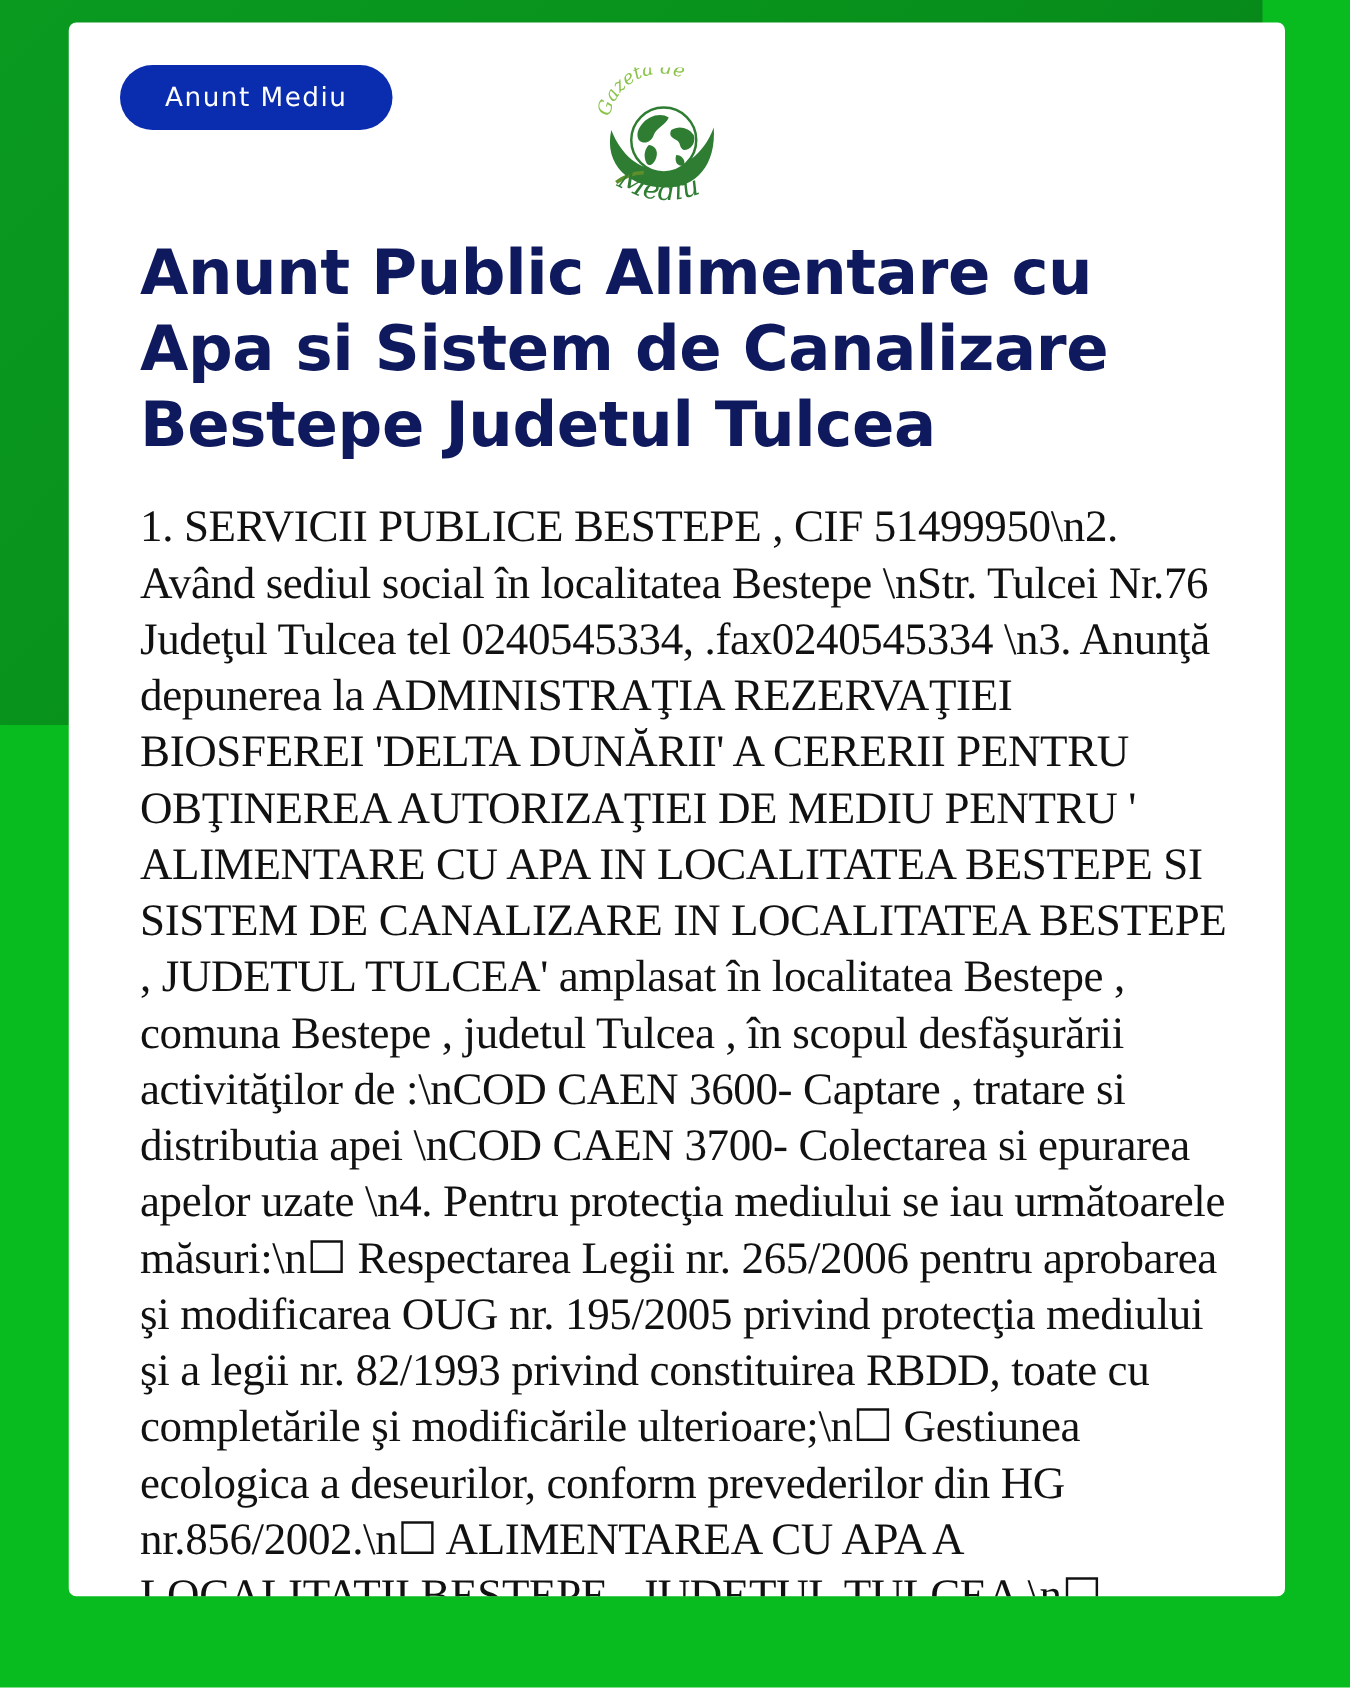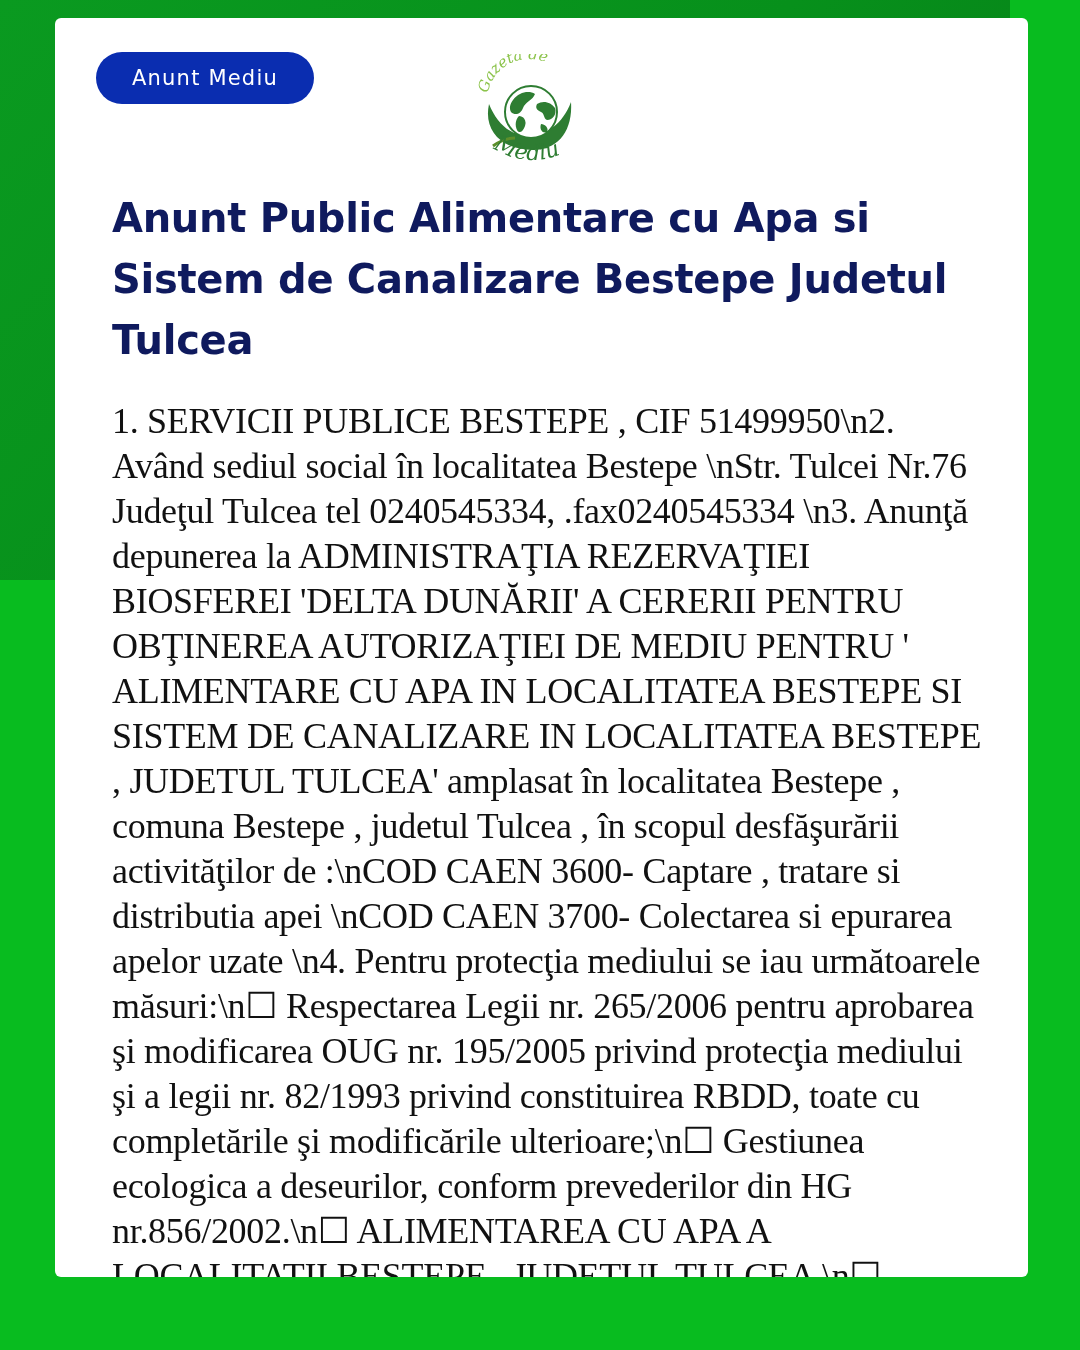--- a/index.html
+++ b/index.html
@@ -57,21 +57,21 @@
     }
     .title {
       position: absolute;
       left: 57px;
       top: 170px;
       width: 860px;
       margin: 0;
       color: #0f1a5e;
       font-family: "DejaVu Sans", sans-serif;
       font-weight: bold;
-      font-size: 40px;
+      font-size: 50px;
       line-height: 61px;
       letter-spacing: -0.3px;
     }
     .body-text {
       position: absolute;
       left: 57px;
       top: 381px;
       width: 872px;
       margin: 0;
       color: #111111;

